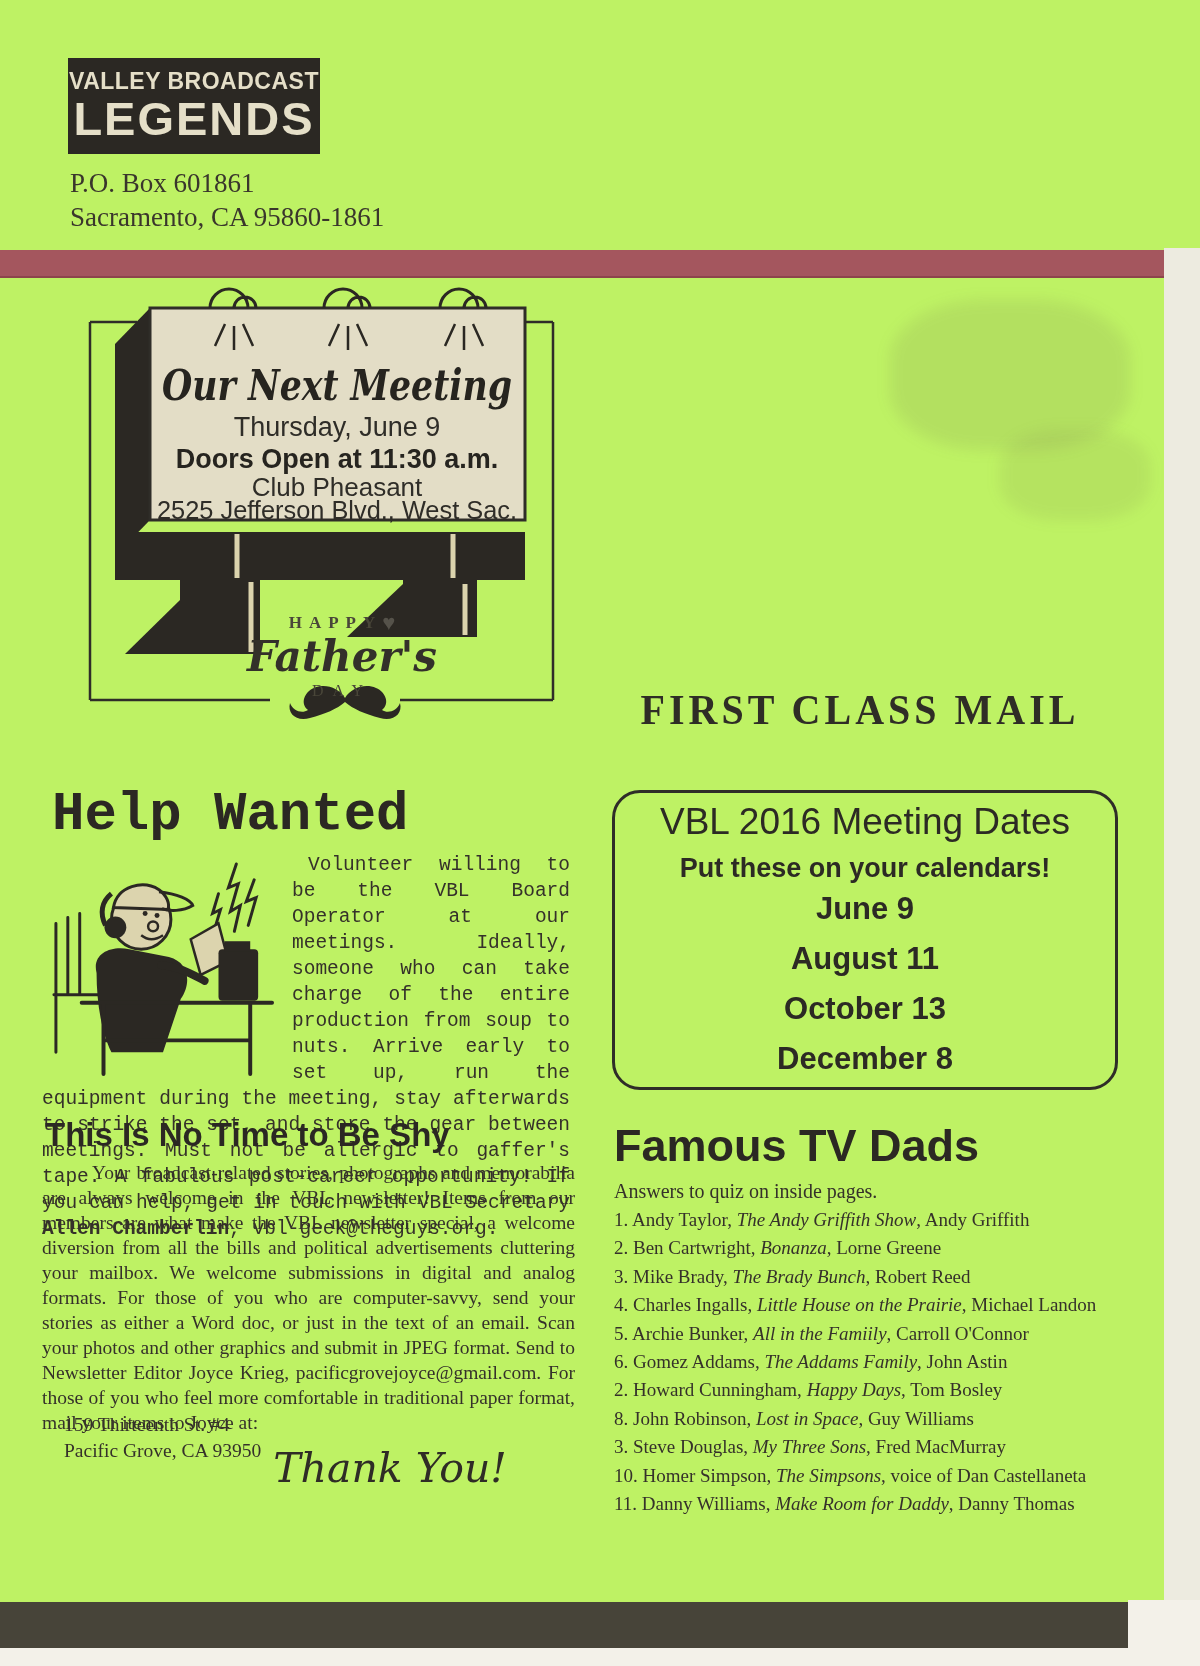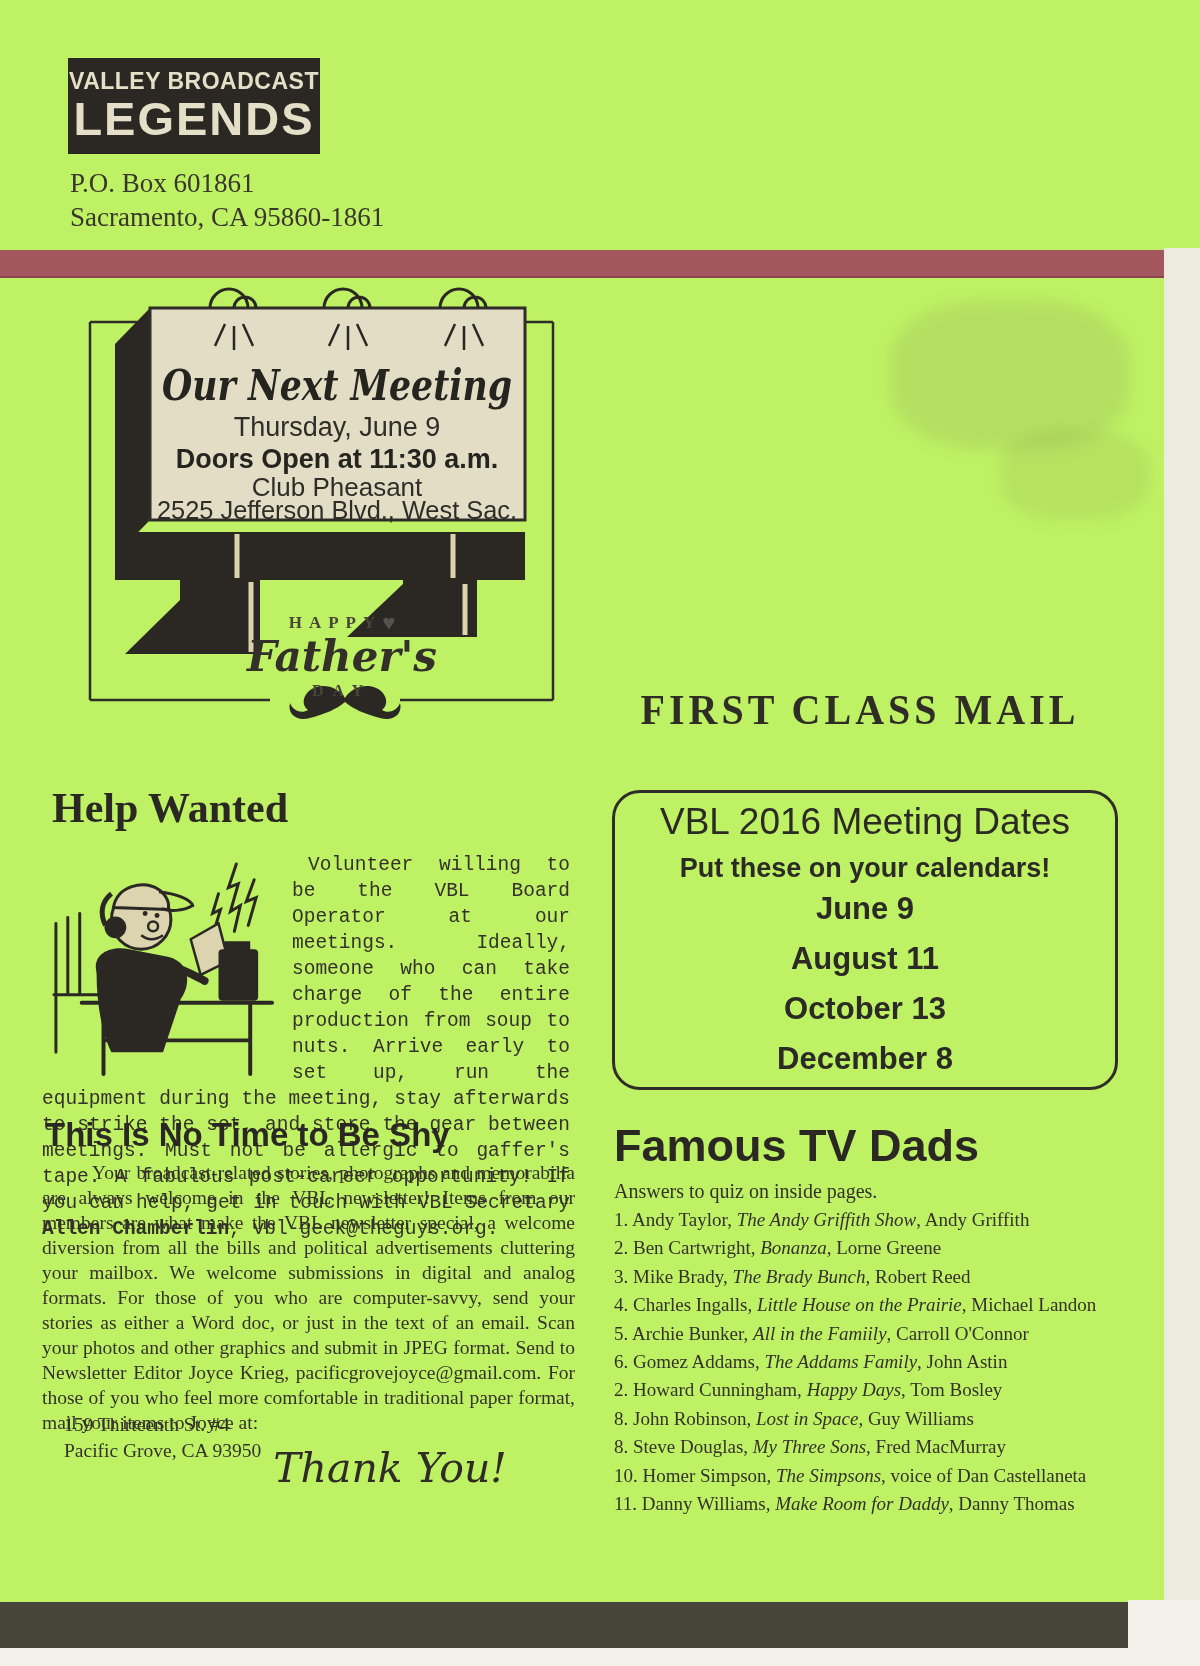--- a/index.html
+++ b/index.html
@@ -27,28 +27,28 @@
   .ghost2{left:1000px;top:430px;width:150px;height:90px;border-radius:40%;
           background:rgba(110,100,70,.10);filter:blur(7px);}
 
   
   .billboard{left:85px;top:282px;}
   .fathers{left:232px;top:584px;width:220px;text-align:center;color:#2f2c26;margin-top:26px;}
   .fd1{font-size:17px;font-weight:bold;letter-spacing:7px;color:#494639;}
   .fd1 .heart{letter-spacing:0;color:#55524a;font-size:22px;vertical-align:-2px;}
   .fd2{font-family:"DejaVu Serif",serif;font-style:italic;font-weight:bold;font-size:42px;
        line-height:46px;margin-top:-2px;color:#33302a;}
-  .fd3{font-size:16px;font-weight:bold;letter-spacing:9px;color:#494639;margin-top:2px;}
+  .fd3{font-size:16px;font-weight:normal;letter-spacing:9px;color:#494639;margin-top:2px;}
 
   .fcm{left:600px;top:686px;width:520px;text-align:center;font-family:"Liberation Serif",serif;
        font-weight:bold;font-size:40px;letter-spacing:4px;color:#2f2d26;transform:scaleY(1.05);}
 
   
-  .hw-head{left:52px;top:784px;font-family:Liberation Serif, serif;font-weight:bold;
-           font-size:42px;color:#2b2823;}
+  .hw-head{left:52px;top:784px;font-family:Liberation Mono, monospace;font-weight:bold;
+           font-size:54px;color:#2b2823;}
   .hw-body{left:42px;top:852px;width:528px;font-size:19.5px;line-height:26px;
            text-align:justify;text-indent:16px;color:#35312a;font-family:Liberation Mono, monospace;}
   .hw-cartoon{float:left;width:238px;height:228px;margin:2px 12px 0 0;}
   .shy-head{left:45px;top:1116px;font-family:"Liberation Sans",sans-serif;font-weight:bold;
             font-size:33px;color:#2b2823;}
   .shy-body{left:42px;top:1160px;width:533px;font-size:19.5px;line-height:25px;
             text-align:justify;text-indent:50px;color:#35312a;}
   .mail-addr{left:64px;top:1412px;font-size:19.5px;line-height:26px;color:#35312a;}
   .thanks{left:230px;top:1444px;width:320px;text-align:center;font-family:"DejaVu Serif",serif;
           font-style:italic;font-size:41px;color:#2f2c26;}
@@ -186,21 +186,21 @@
   <div class="abs dads-intro">Answers to quiz on inside pages.</div>
   <ul class="abs dads-list">
     <li><span>1. Andy Taylor, </span><i>The Andy Griffith Show</i><span>, Andy Griffith</span></li>
     <li><span>2. Ben Cartwright, </span><i>Bonanza</i><span>, Lorne Greene</span></li>
     <li><span>3. Mike Brady, </span><i>The Brady Bunch</i><span>, Robert Reed</span></li>
     <li><span>4. Charles Ingalls, </span><i>Little House on the Prairie</i><span>, Michael Landon</span></li>
     <li><span>5. Archie Bunker, </span><i>All in the Famiily</i><span>, Carroll O'Connor</span></li>
     <li><span>6. Gomez Addams, </span><i>The Addams Family</i><span>, John Astin</span></li>
     <li><span>2. Howard Cunningham, </span><i>Happy Days</i><span>, Tom Bosley</span></li>
     <li><span>8. John Robinson, </span><i>Lost in Space</i><span>, Guy Williams</span></li>
-    <li><span>8. Steve Douglas, </span><i>My Three Sons</i><span>, Fred MacMurray</span></li>
+    <li><span>3. Steve Douglas, </span><i>My Three Sons</i><span>, Fred MacMurray</span></li>
     <li><span>10. Homer Simpson, </span><i>The Simpsons</i><span>, voice of Dan Castellaneta</span></li>
     <li><span>11. Danny Williams, </span><i>Make Room for Daddy</i><span>, Danny Thomas</span></li>
   </ul>
 
   <div class="abs footer-bar"></div>
   <div class="abs edge-right"></div>
   <div class="abs edge-br"></div>
   <div class="abs edge-bottom"></div>
 
 </div>

